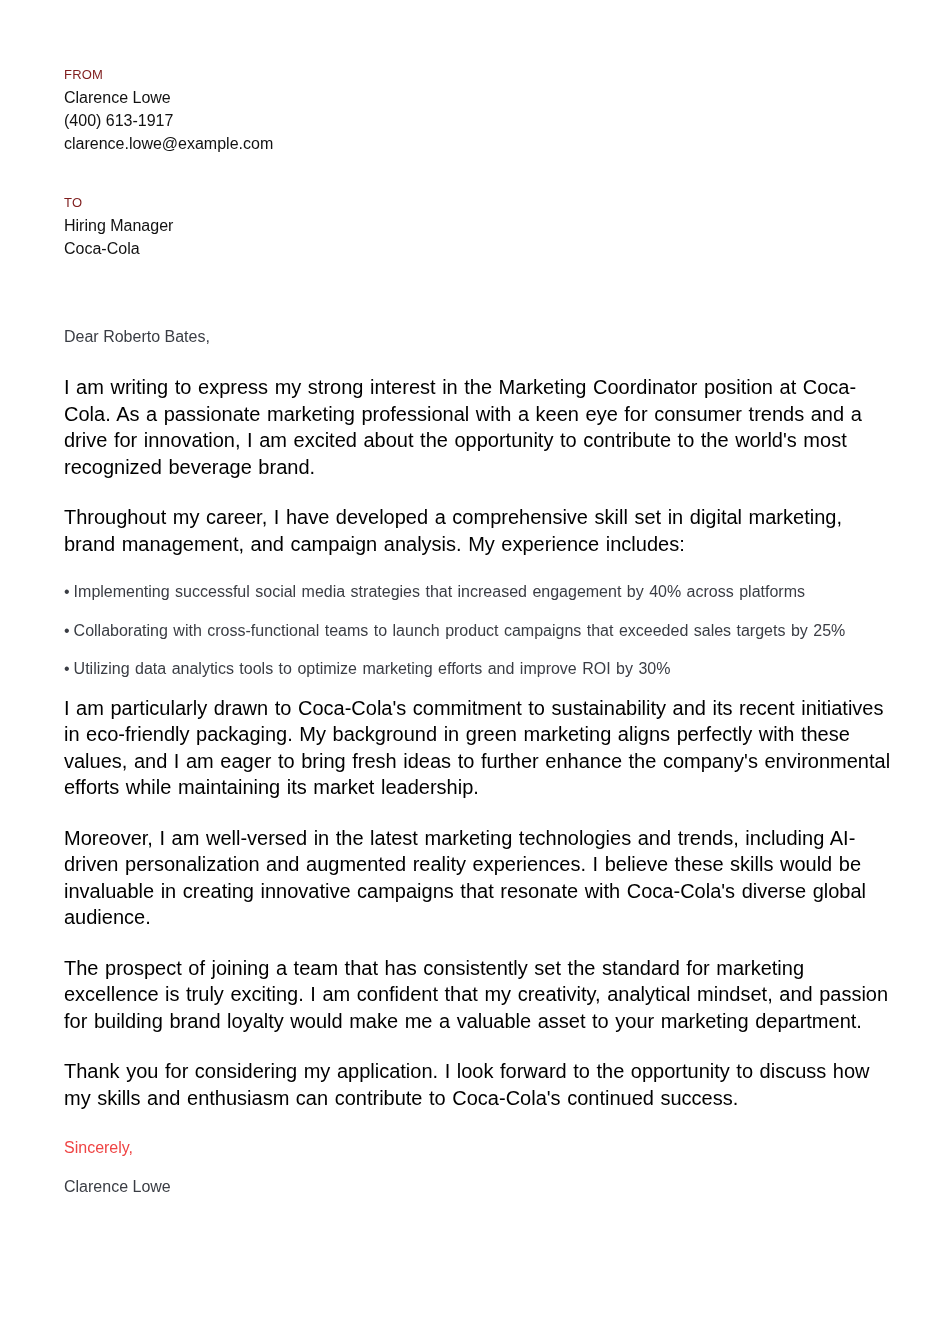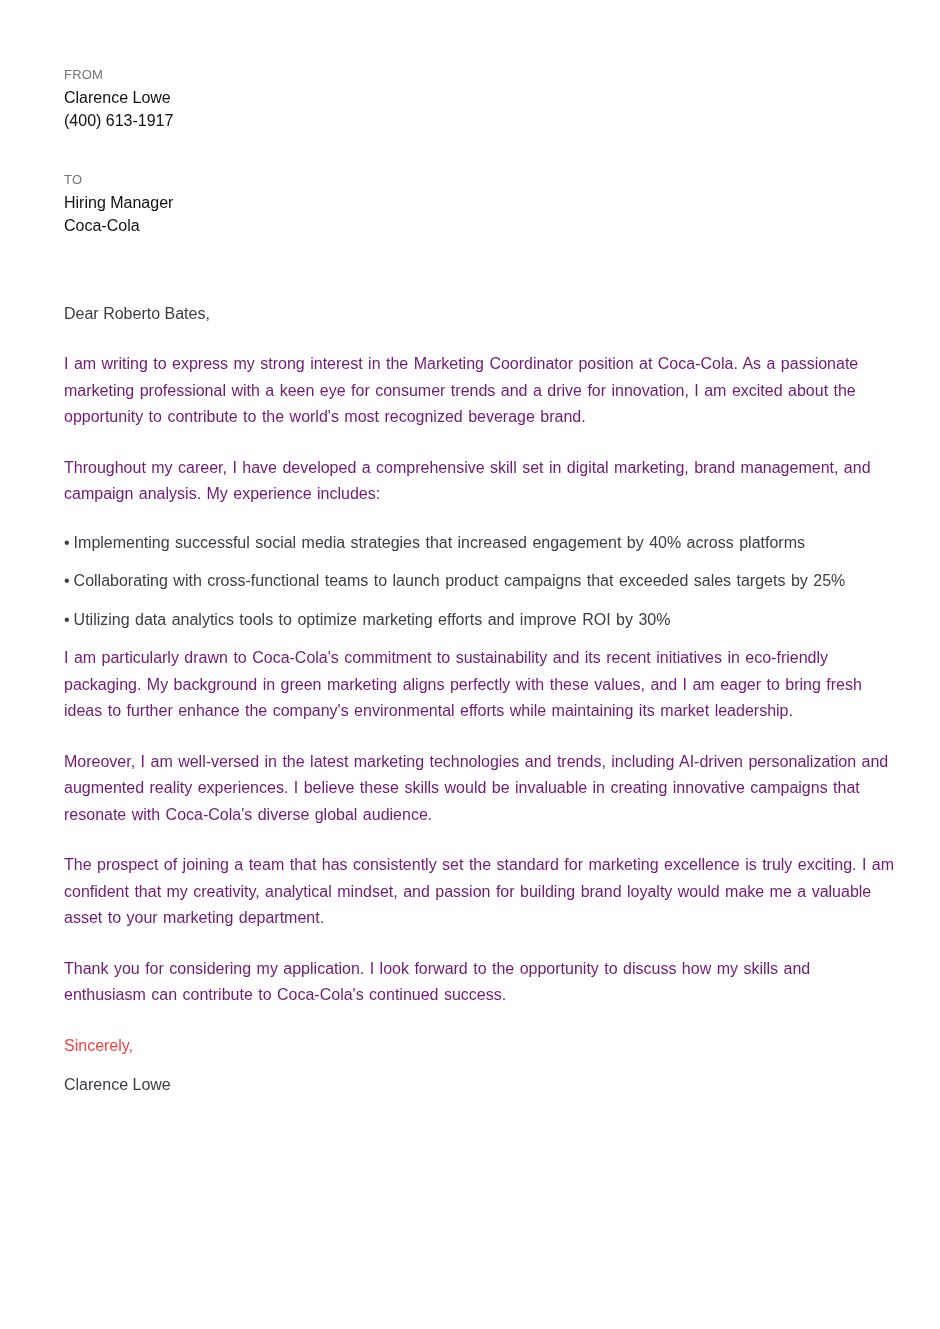--- a/index.html
+++ b/index.html
@@ -11,41 +11,41 @@
     overflow: hidden;
   }
   .page {
     position: absolute;
     left: 64px;
     top: 64px;
     width: 832px;
   }
   .label {
     font-size: 13px;
-    color: #737373;
+    color: #7f1d1d;
     letter-spacing: 0.2px;
     line-height: 16px;
     margin-bottom: 3px;
   }
   .contact-line {
     font-size: 16px;
     color: #111111;
     line-height: 23px;
   }
   .block-from { margin-top: 3px; }
   .block-to { margin-top: 40px; }
   .greeting {
     margin-top: 64px;
     font-size: 16px;
     color: #3a3d44;
     line-height: 26px;
   }
   .para {
-    font-size: 16px;
-    color: #701a75;
+    font-size: 20px;
+    color: #000000;
     line-height: 26.5px;
     margin-top: 24px;
     word-spacing: 1px;
   }
   .bullets { margin-top: 22px; }
   .bullet {
     font-size: 16px;
     color: #3a3d44;
     line-height: 26px;
     margin-bottom: 12.5px;
@@ -68,20 +68,21 @@
 </style>
 </head>
 <body>
 
 <div class="page">
 
   <div class="block-from">
     <div class="label">FROM</div>
     <div class="contact-line">Clarence Lowe</div>
     <div class="contact-line">(400) 613-1917</div>
+    <div class="contact-line">clarence.lowe@example.com</div>
   </div>
 
   <div class="block-to">
     <div class="label">TO</div>
     <div class="contact-line">Hiring Manager</div>
     <div class="contact-line">Coca-Cola</div>
   </div>
 
   <div class="greeting">Dear Roberto Bates,</div>
 

